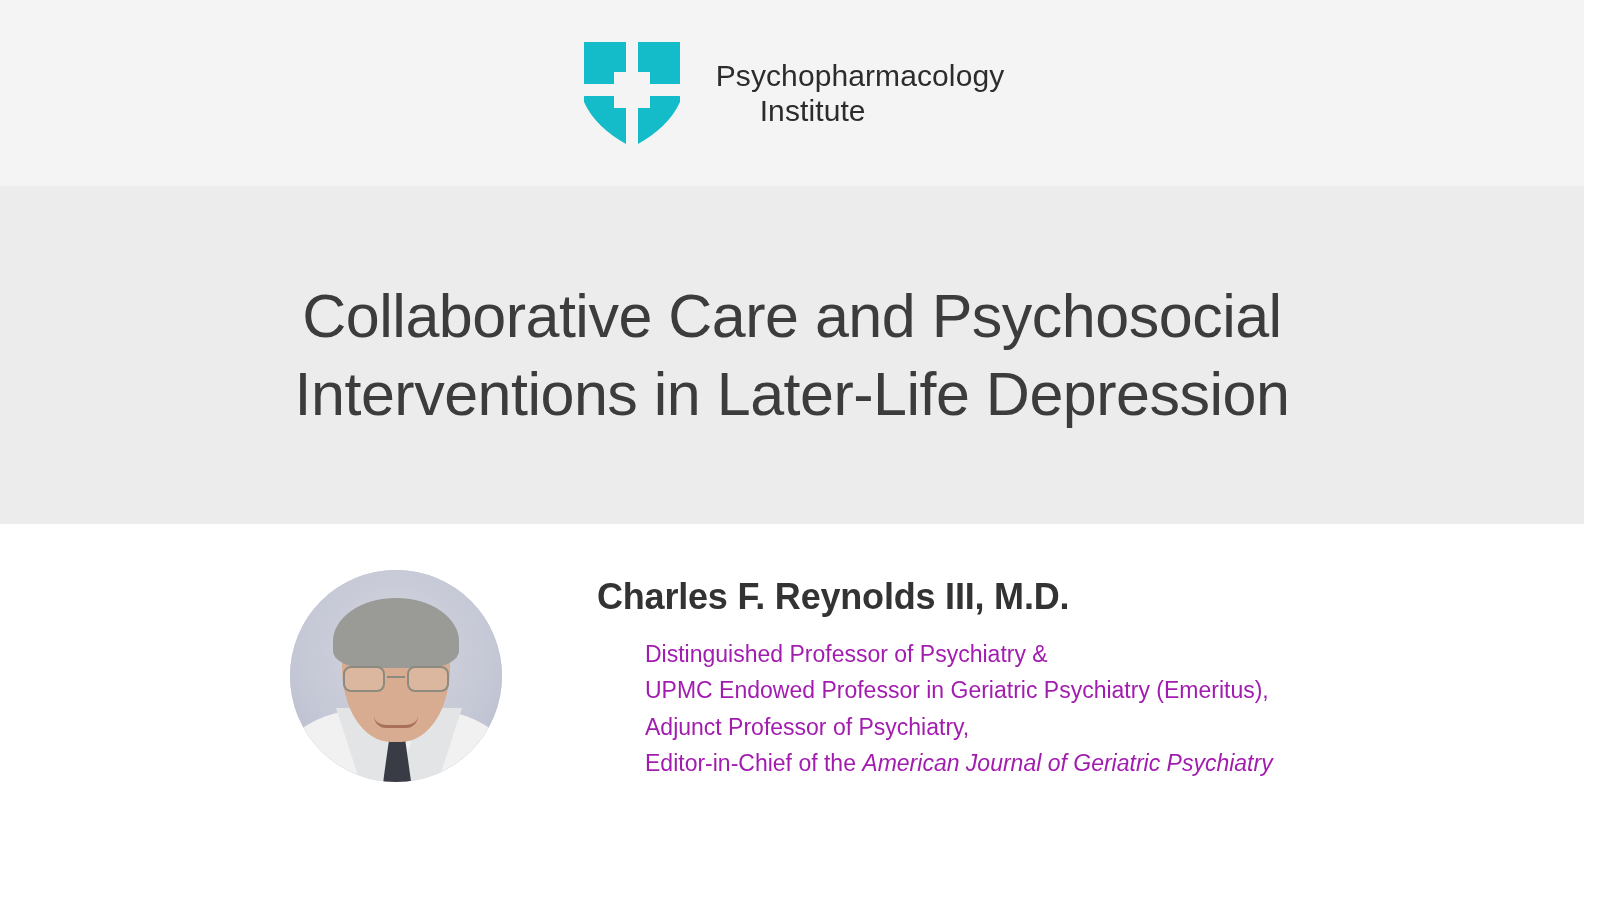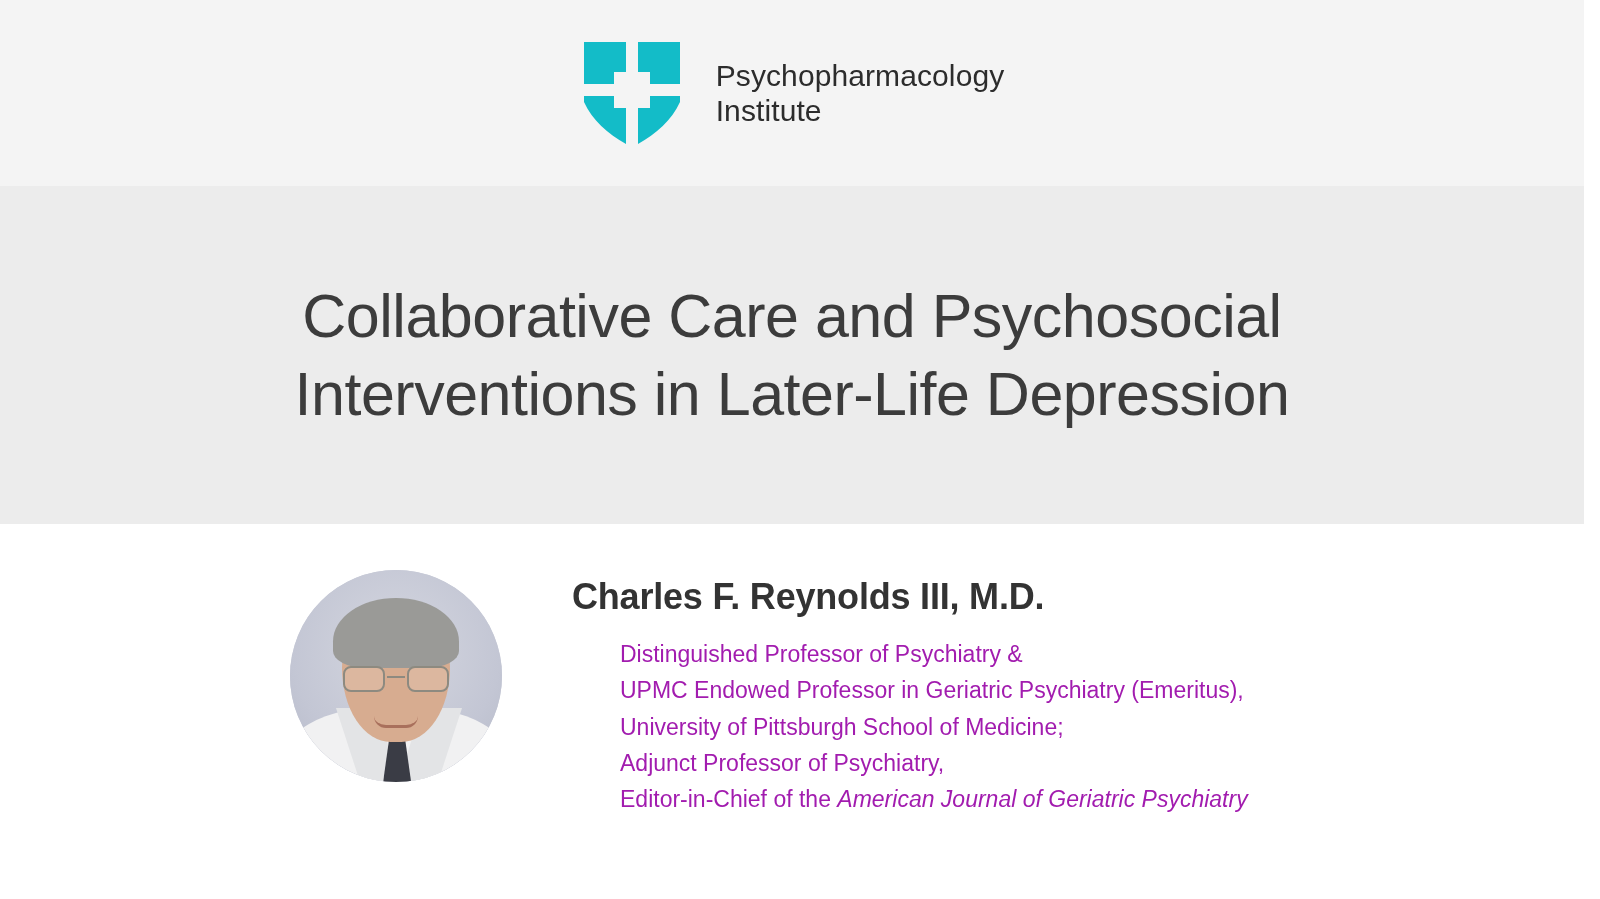--- a/index.html
+++ b/index.html
@@ -43,21 +43,21 @@
     flex: 0 0 auto;
   }
 
   .brand-text {
     font-size: 30px;
     line-height: 1.17;
     color: #2c2c2c;
     font-weight: 400;
     letter-spacing: 0.1px;
   }
-  .brand-text .line2 { display: block; }
+  .brand-text .line2 { display: block; margin-left: 44px; }
 
   
   .title-band {
     background: #ececec;
     height: 338px;
     display: flex;
     align-items: center;
     justify-content: center;
     flex: 0 0 auto;
     padding: 0 120px;
@@ -73,21 +73,21 @@
     max-width: 1180px;
   }
 
   
   .presenter {
     flex: 1 1 auto;
     background: #ffffff;
     display: flex;
     align-items: flex-start;
     padding: 46px 0 0 290px;
-    gap: 70px;
+    gap: 95px;
   }
 
   .avatar {
     width: 212px;
     height: 212px;
     border-radius: 50%;
     flex: 0 0 auto;
     overflow: hidden;
     position: relative;
     background: #c9ccd8;
@@ -263,20 +263,19 @@
         <span class="lens r"></span>
       </div>
       <div class="mouth"></div>
     </div>
 
     <div class="presenter-info">
       <div class="presenter-name">Charles F. Reynolds III, M.D.</div>
       <div class="credentials">
         <span class="cred-line">Distinguished Professor of Psychiatry &amp;</span>
         <span class="cred-line">UPMC Endowed Professor in Geriatric Psychiatry (Emeritus),</span>
-        <span class="cred-line">University of Pittsburgh School of Medicine;</span>
         <span class="cred-line">Adjunct Professor of Psychiatry,</span>
         <span class="cred-line"><span>Editor-in-Chief of the </span><span class="journal">American Journal of Geriatric Psychiatry</span></span>
       </div>
     </div>
   </div>
 
 </div>
 
 </body></html>

